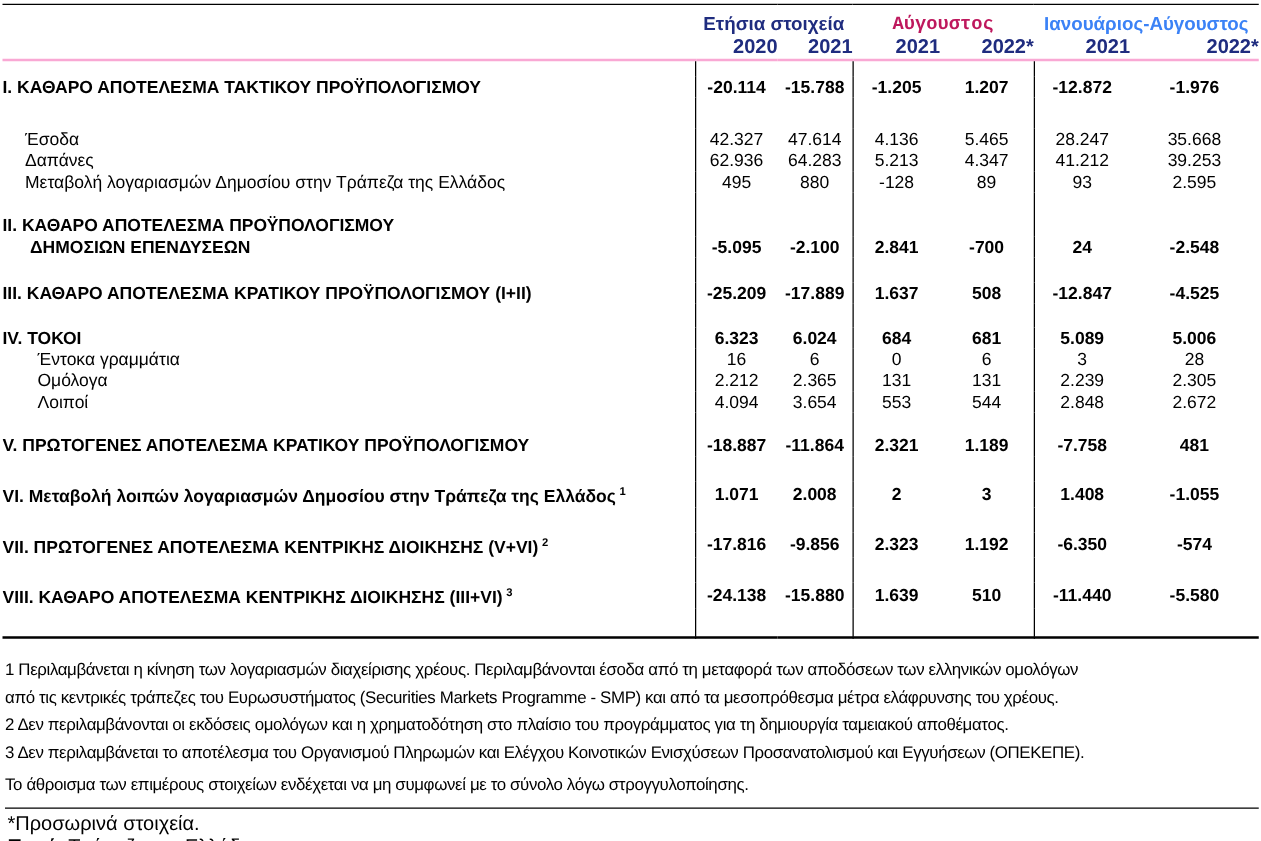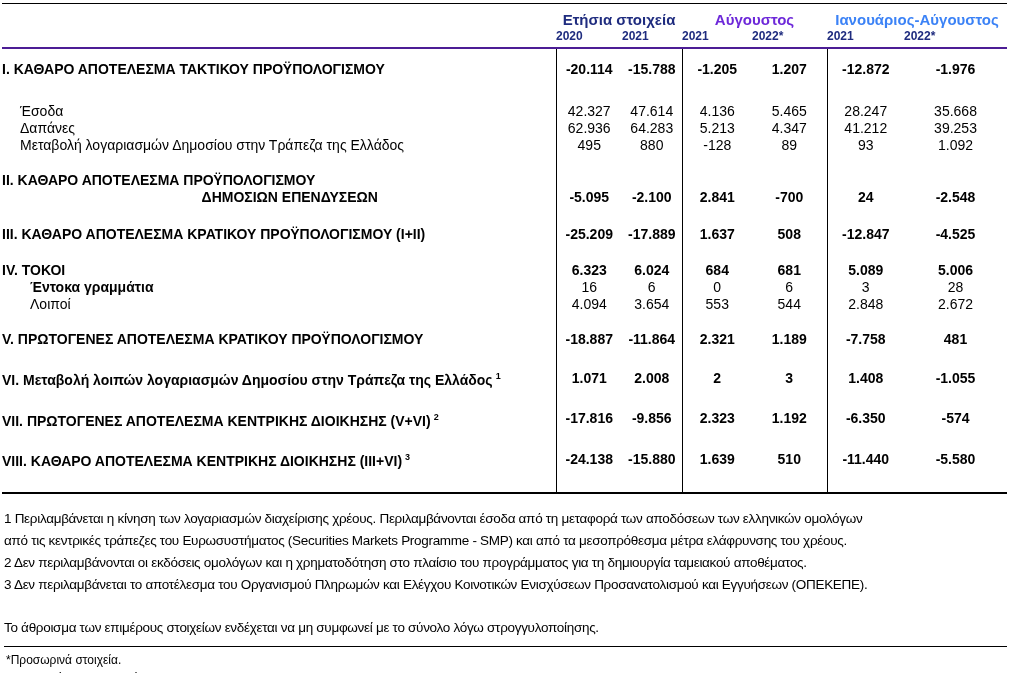--- a/index.html
+++ b/index.html
@@ -12,59 +12,59 @@
   table.budget{
     border-collapse:collapse;table-layout:fixed;width:1005px;margin-top:3px;
   }
   table.budget td{padding:0;vertical-align:middle;}
   thead tr.grp td{
     border-top:1.5px solid #000;
     font-weight:bold;font-size:15px;text-align:center;
     height:24px;vertical-align:bottom;padding-bottom:1px;margin-top:20px;
   }
   thead tr.yrs td{
-    border-bottom:2px solid #4c1d95;
-    font-weight:bold;font-size:12px;text-align:left;
+    border-bottom:2px solid #f9a8d4;
+    font-weight:bold;font-size:16px;text-align:right;
     height:18px;vertical-align:top;
   }
   tbody{border-bottom:2px solid #000;}
   tbody td{font-size:14px;line-height:17px;}
   td.lbl{padding-left:8px;white-space:nowrap;overflow:hidden;}
   td.num{text-align:center;white-space:nowrap;}
   .b{font-weight:bold;}
   td.bl{border-left:1.5px solid #000;}
   td.lbl sup{font-size:9px;padding-left:3px;}
   .fnblock{margin-top:14px;padding-left:2px;}
   .fn{
     font-size:13.5px;line-height:22px;letter-spacing:-0.3px;white-space:nowrap;
   }
-  .rounding{margin-top:21px;}
+  .rounding{margin-top:4px;}
   .botline{border:none;border-top:1.5px solid #000;margin:7px 0 4px 0;}
-  .prov,.src{font-size:12px;line-height:18px;padding-left:2px;}
+  .prov,.src{font-size:16px;line-height:18px;padding-left:2px;}
 </style>
 </head>
 <body>
 
 <div class="page">
 
   <table class="budget">
     <colgroup>
       <col style="width:554px">
       <col style="width:66px">
       <col style="width:60px">
       <col style="width:70px">
       <col style="width:75px">
       <col style="width:77px">
       <col style="width:103px">
     </colgroup>
     <thead>
       <tr class="grp">
         <td style="color: rgb(31, 44, 127);"></td>
         <td colspan="2" style="color: rgb(31, 44, 127);">Ετήσια στοιχεία</td>
-        <td colspan="2" style="color: #6d28d9;">Αύγουστος</td>
+        <td colspan="2" style="color: #be185d; font-family: Liberation Mono, monospace;">Αύγουστος</td>
         <td colspan="2" style="color: #3b82f6;">Ιανουάριος-Αύγουστος</td>
       </tr>
       <tr class="yrs">
         <td style="color: rgb(31, 44, 127);"></td>
         <td style="color: rgb(31, 44, 127);">2020</td>
         <td style="color: rgb(31, 44, 127);">2021</td>
         <td style="color: rgb(31, 44, 127);">2021</td>
         <td style="color: rgb(31, 44, 127);">2022*</td>
         <td style="color: rgb(31, 44, 127);">2021</td>
         <td style="color: rgb(31, 44, 127);">2022*</td>
@@ -116,42 +116,42 @@
           <td class="num bl">41.212</td>
           <td class="num">39.253</td>
         </tr>
         <tr>
           <td class="lbl" style="padding-left: 18px; margin-top: 40px;">Μεταβολή λογαριασμών Δημοσίου στην Τράπεζα της Ελλάδος</td>
           <td class="num bl">495</td>
           <td class="num">880</td>
           <td class="num bl">-128</td>
           <td class="num">89</td>
           <td class="num bl">93</td>
-          <td class="num">1.092</td>
+          <td class="num">2.595</td>
         </tr>
         <tr style="height: 18px;">
           <td class="lbl"></td>
           <td class="num bl"></td>
           <td class="num"></td>
           <td class="num bl"></td>
           <td class="num"></td>
           <td class="num bl"></td>
           <td class="num"></td>
         </tr>
         <tr>
           <td class="lbl b">II. ΚΑΘΑΡΟ ΑΠΟΤΕΛΕΣΜΑ ΠΡΟΫΠΟΛΟΓΙΣΜΟΥ</td>
           <td class="num b bl"></td>
           <td class="num b"></td>
           <td class="num b bl"></td>
           <td class="num b"></td>
           <td class="num b bl"></td>
           <td class="num b"></td>
         </tr>
         <tr>
-          <td class="lbl b" style="padding-left: 22px; text-align: center;">ΔΗΜΟΣΙΩΝ ΕΠΕΝΔΥΣΕΩΝ</td>
+          <td class="lbl b" style="padding-left: 22px;">ΔΗΜΟΣΙΩΝ ΕΠΕΝΔΥΣΕΩΝ</td>
           <td class="num b bl">-5.095</td>
           <td class="num b">-2.100</td>
           <td class="num b bl">2.841</td>
           <td class="num b">-700</td>
           <td class="num b bl">24</td>
           <td class="num b">-2.548</td>
         </tr>
         <tr style="height: 20px;">
           <td class="lbl"></td>
           <td class="num bl"></td>
@@ -182,27 +182,36 @@
         <tr>
           <td class="lbl b">IV. ΤΟΚΟΙ</td>
           <td class="num b bl">6.323</td>
           <td class="num b">6.024</td>
           <td class="num b bl">684</td>
           <td class="num b">681</td>
           <td class="num b bl">5.089</td>
           <td class="num b">5.006</td>
         </tr>
         <tr>
-          <td class="lbl" style="padding-left: 28px; font-weight: bold;">Έντοκα γραμμάτια</td>
+          <td class="lbl" style="padding-left: 28px;">Έντοκα γραμμάτια</td>
           <td class="num bl">16</td>
           <td class="num">6</td>
           <td class="num bl">0</td>
           <td class="num">6</td>
           <td class="num bl">3</td>
           <td class="num">28</td>
+        </tr>
+        <tr>
+          <td class="lbl" style="padding-left: 28px;">Ομόλογα</td>
+          <td class="num bl">2.212</td>
+          <td class="num">2.365</td>
+          <td class="num bl">131</td>
+          <td class="num">131</td>
+          <td class="num bl">2.239</td>
+          <td class="num">2.305</td>
         </tr>
         <tr>
           <td class="lbl" style="padding-left: 28px;">Λοιποί</td>
           <td class="num bl">4.094</td>
           <td class="num">3.654</td>
           <td class="num bl">553</td>
           <td class="num">544</td>
           <td class="num bl">2.848</td>
           <td class="num">2.672</td>
         </tr>

